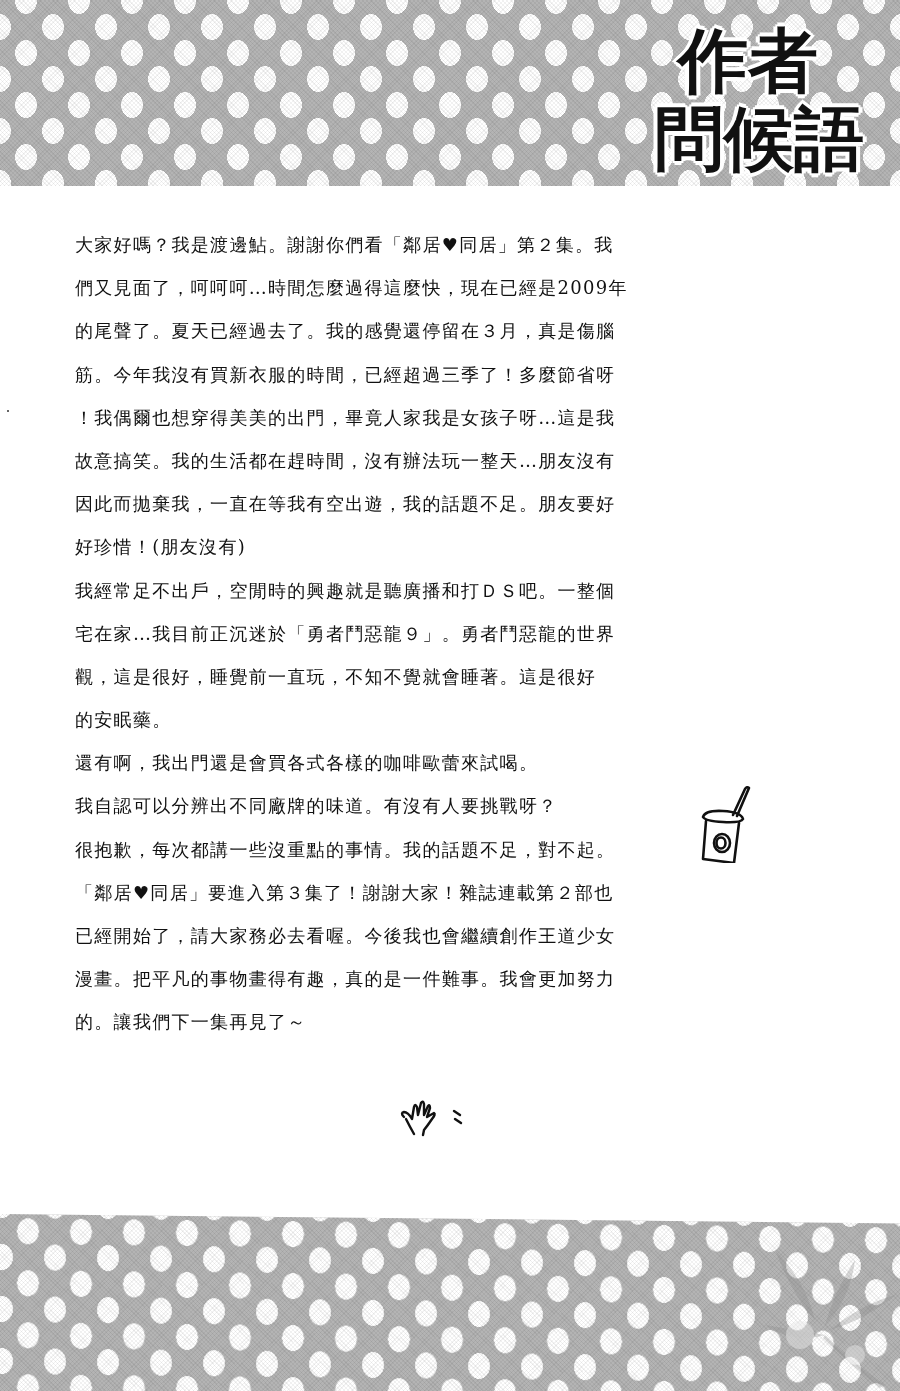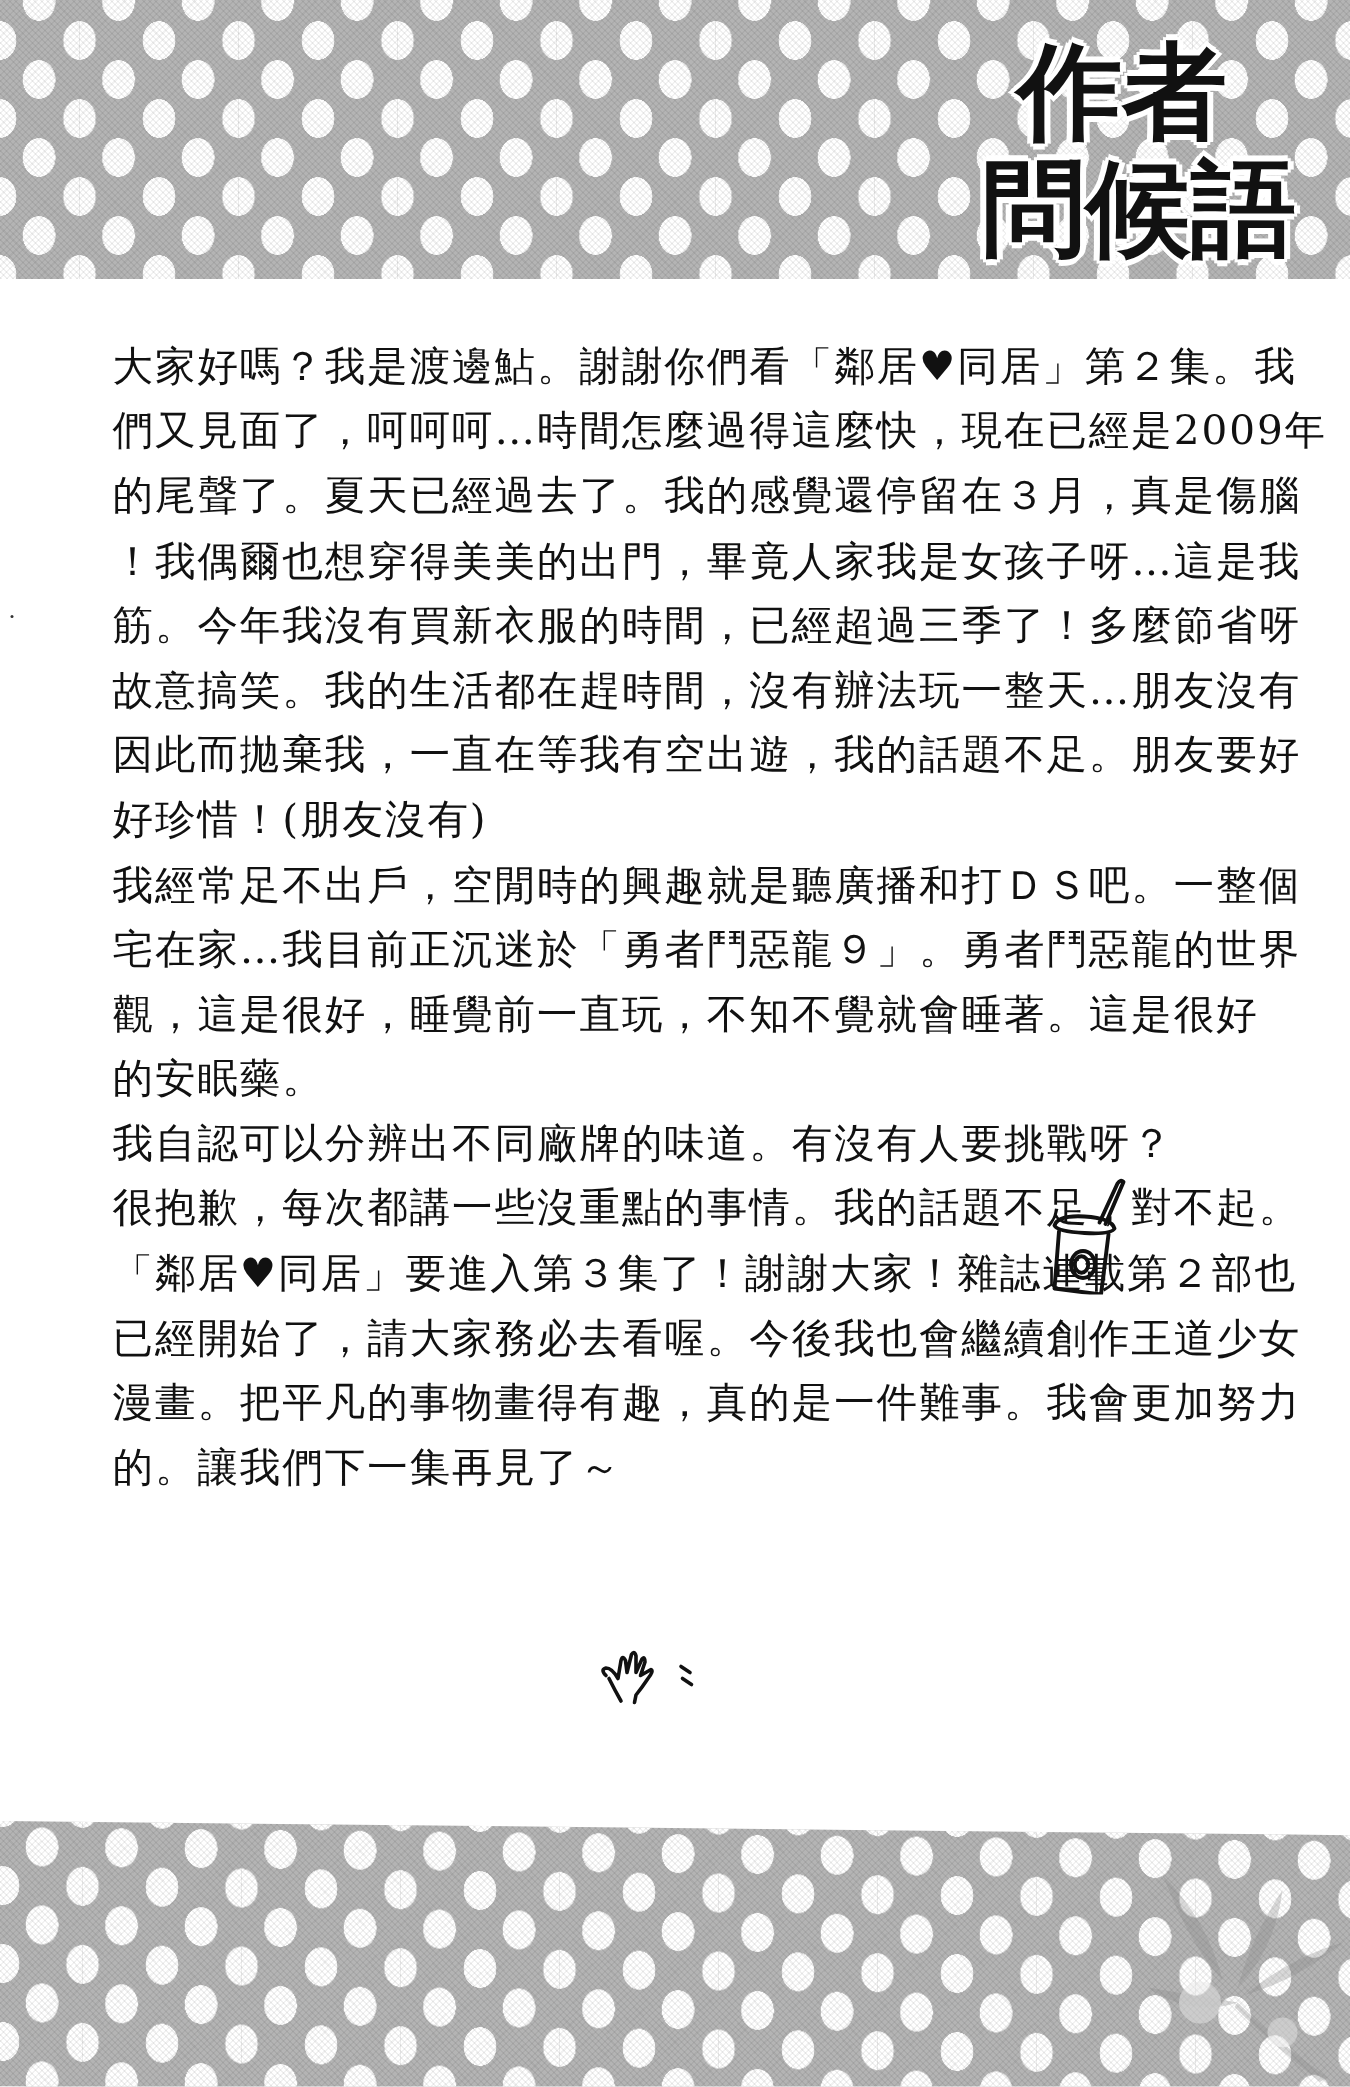--- a/index.html
+++ b/index.html
@@ -72,21 +72,21 @@
     .title-line.l1 { left: 24px; top: 4px; }
     .title-line.l2 { left: 0px; top: 82px; }
 
     .body-text {
       position: absolute;
       left: 75px;
       top: 223px;
       width: 760px;
     }
     .para-line {
-      font-size: 27px;
+      font-size: 18px;
       line-height: 43.2px;
       height: 43.2px;
       white-space: nowrap;
       color: #111111;
       letter-spacing: 1.3px;
     }
     .cup-icon {
       position: absolute;
       left: 693px;
       top: 783px;
@@ -129,29 +129,30 @@
   <div class="title-line l1">作者</div>
   <div class="title-line l2">問候語</div>
 </div>
 
 <div class="stray-dot"></div>
 
 <div class="body-text">
   <div class="para-line">大家好嗎？我是渡邊鮎。謝謝你們看「鄰居♥同居」第２集。我</div>
   <div class="para-line">們又見面了，呵呵呵…時間怎麼過得這麼快，現在已經是2009年</div>
   <div class="para-line">的尾聲了。夏天已經過去了。我的感覺還停留在３月，真是傷腦</div>
+  <div class="para-line">筋。今年我沒有買新衣服的時間，已經超過三季了！多麼節省呀</div>
   <div class="para-line">！我偶爾也想穿得美美的出門，畢竟人家我是女孩子呀…這是我</div>
-  <div class="para-line">筋。今年我沒有買新衣服的時間，已經超過三季了！多麼節省呀</div>
   <div class="para-line">故意搞笑。我的生活都在趕時間，沒有辦法玩一整天…朋友沒有</div>
   <div class="para-line">因此而拋棄我，一直在等我有空出遊，我的話題不足。朋友要好</div>
   <div class="para-line">好珍惜！(朋友沒有)</div>
   <div class="para-line">我經常足不出戶，空閒時的興趣就是聽廣播和打ＤＳ吧。一整個</div>
   <div class="para-line">宅在家…我目前正沉迷於「勇者鬥惡龍９」。勇者鬥惡龍的世界</div>
   <div class="para-line">觀，這是很好，睡覺前一直玩，不知不覺就會睡著。這是很好</div>
   <div class="para-line">的安眠藥。</div>
+  <div class="para-line">還有啊，我出門還是會買各式各樣的咖啡歐蕾來試喝。</div>
   <div class="para-line">我自認可以分辨出不同廠牌的味道。有沒有人要挑戰呀？</div>
   <div class="para-line">很抱歉，每次都講一些沒重點的事情。我的話題不足，對不起。</div>
   <div class="para-line">「鄰居♥同居」要進入第３集了！謝謝大家！雜誌連載第２部也</div>
   <div class="para-line">已經開始了，請大家務必去看喔。今後我也會繼續創作王道少女</div>
   <div class="para-line">漫畫。把平凡的事物畫得有趣，真的是一件難事。我會更加努力</div>
   <div class="para-line">的。讓我們下一集再見了～</div>
 </div>
 
 <svg class="cup-icon" viewBox="0 0 70 80">
   <g fill="none" stroke="#111" stroke-width="2.6" stroke-linecap="round" stroke-linejoin="round">

